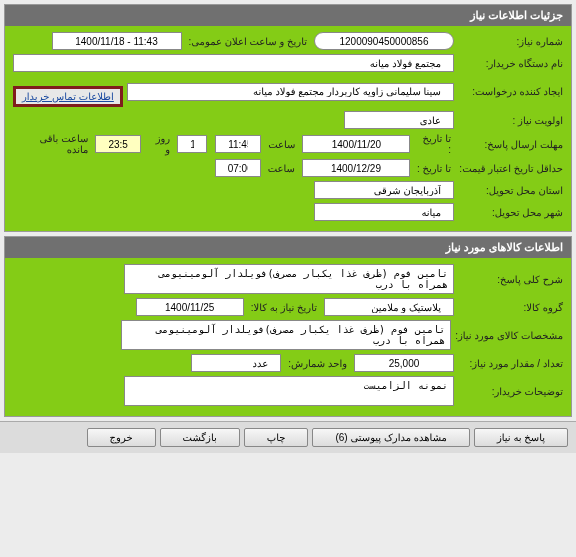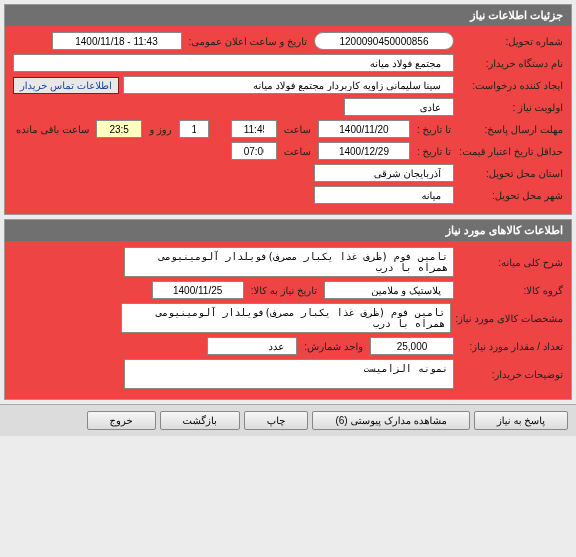--- a/index.html
+++ b/index.html
@@ -4,21 +4,21 @@
 <style>
 * { box-sizing: border-box; margin: 0; padding: 0; }
 body {
   font-family: Tahoma, Arial, sans-serif;
   font-size: 11px;
   background: #ececec;
   direction: rtl;
   width: 576px;
 }
 .panel {
-  background: #ef4444;
+  background: #84cc16;
   border: 1px solid #999;
   margin: 4px;
 }
 .panel-header {
   background: #707070;
   color: #fff;
   padding: 4px 8px;
   font-size: 11px;
   font-weight: bold;
 }
@@ -47,43 +47,45 @@
   border: 1px solid #888;
   padding: 2px 12px;
   font-size: 10px;
   height: 18px;
   line-height: 14px;
   text-align: center;
   direction: ltr;
 }
 .field-rtl { direction: rtl; text-align: right; }
 .field-wide { flex: 1; text-align: right; direction: rtl; }
-.field-date { width: 92px; }
+.field-date { width: 108px; }
 .field-time { width: 46px; }
-.field-num { width: 84px; direction: ltr; }
+.field-num { width: 100px; direction: ltr; }
 .field-days { width: 30px; }
 .field-yellow { background: #ffffc0; }
 .textarea {
   background: #fff;
   border: 1px solid #888;
   padding: 3px 5px;
   font-size: 10px;
   width: 330px;
   height: 30px;
   text-align: right;
   direction: rtl;
   resize: none;
 }
 .link-btn {
   background: #e8e8e8;
-  border: 1px solid #7f1d1d;
+  border: 3px solid #7f1d1d;
   padding: 2px 6px;
   font-size: 10px;
   color: #1a4aa0;
   cursor: pointer;
+  text-decoration: underline;
+  margin-top: 10px;
 }
 .footer {
   display: flex;
   gap: 4px;
   padding: 6px 8px;
   justify-content: flex-start;
   background: #dcdcdc;
   border-top: 1px solid #aaa;
 }
 .btn {
@@ -97,21 +99,21 @@
 .spacer { flex: 1; }
 </style>
 </head>
 <body>
 
 <div class="panel">
   <div class="panel-header">جزئیات اطلاعات نیاز</div>
   <div class="panel-body">
 
     <div class="row">
-      <span class="label">شماره تحویل:</span>
+      <span class="label">شماره نیاز:</span>
       <input class="field" style="width: 140px; border-radius: 9px;" readonly="" value="1200090450000856">
       <span class="label-sm">تاریخ و ساعت اعلان عمومی:</span>
       <input class="field" style="width: 130px;" readonly="" value="1400/11/18 - 11:43">
     </div>
 
     <div class="row">
       <span class="label">نام دستگاه خریدار:</span>
       <input class="field field-wide" readonly="" value="مجتمع فولاد میانه" style="">
     </div>
 
@@ -158,21 +160,21 @@
     </div>
 
   </div>
 </div>
 
 <div class="panel">
   <div class="panel-header">اطلاعات کالاهای مورد نیاز</div>
   <div class="panel-body">
 
     <div class="row">
-      <span class="label">شرح کلی میانه:</span>
+      <span class="label">شرح کلی پاسخ:</span>
       <textarea class="textarea" readonly="" style="">تامین فوم (ظرف غذا یکبار مصرف)فویلدار آلومینیومی همراه با درب</textarea>
     </div>
 
     <div class="row">
       <span class="label">گروه کالا:</span>
       <input class="field field-rtl" style="width: 130px;" readonly="" value="پلاستیک و ملامین">
       <span class="label-sm">تاریخ نیاز به کالا:</span>
       <input class="field field-date" readonly="" value="1400/11/25" style="">
     </div>
 

